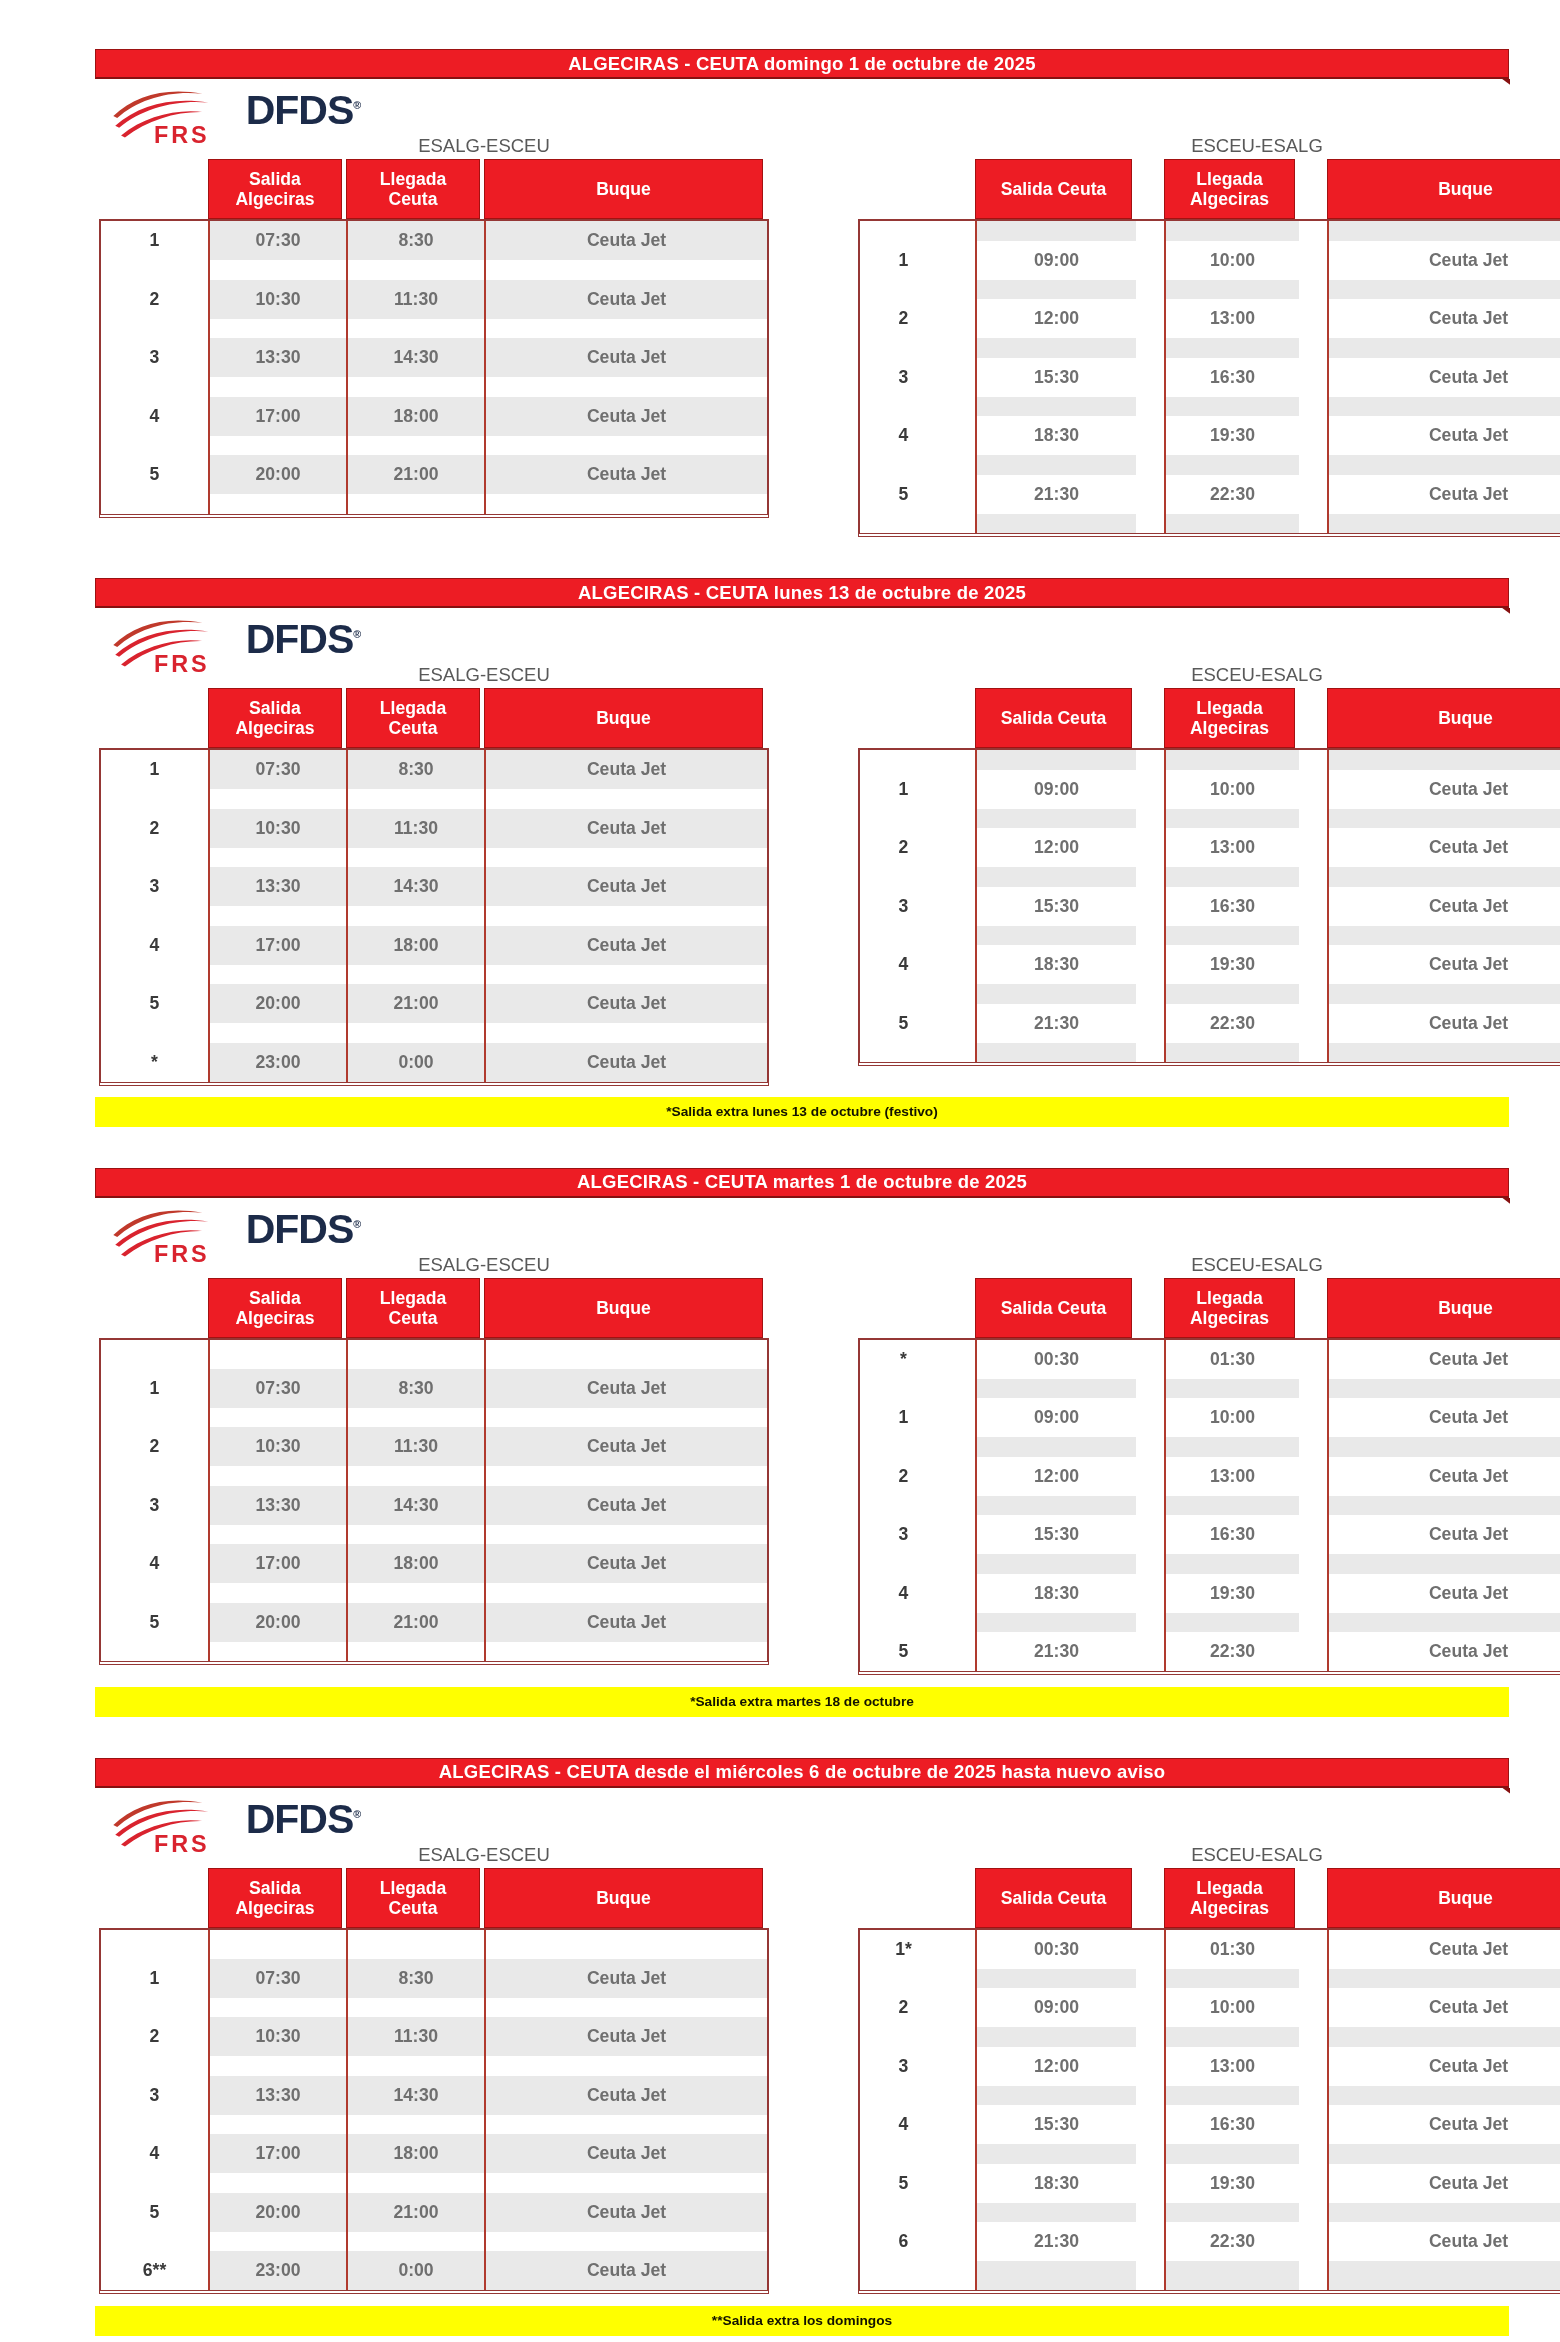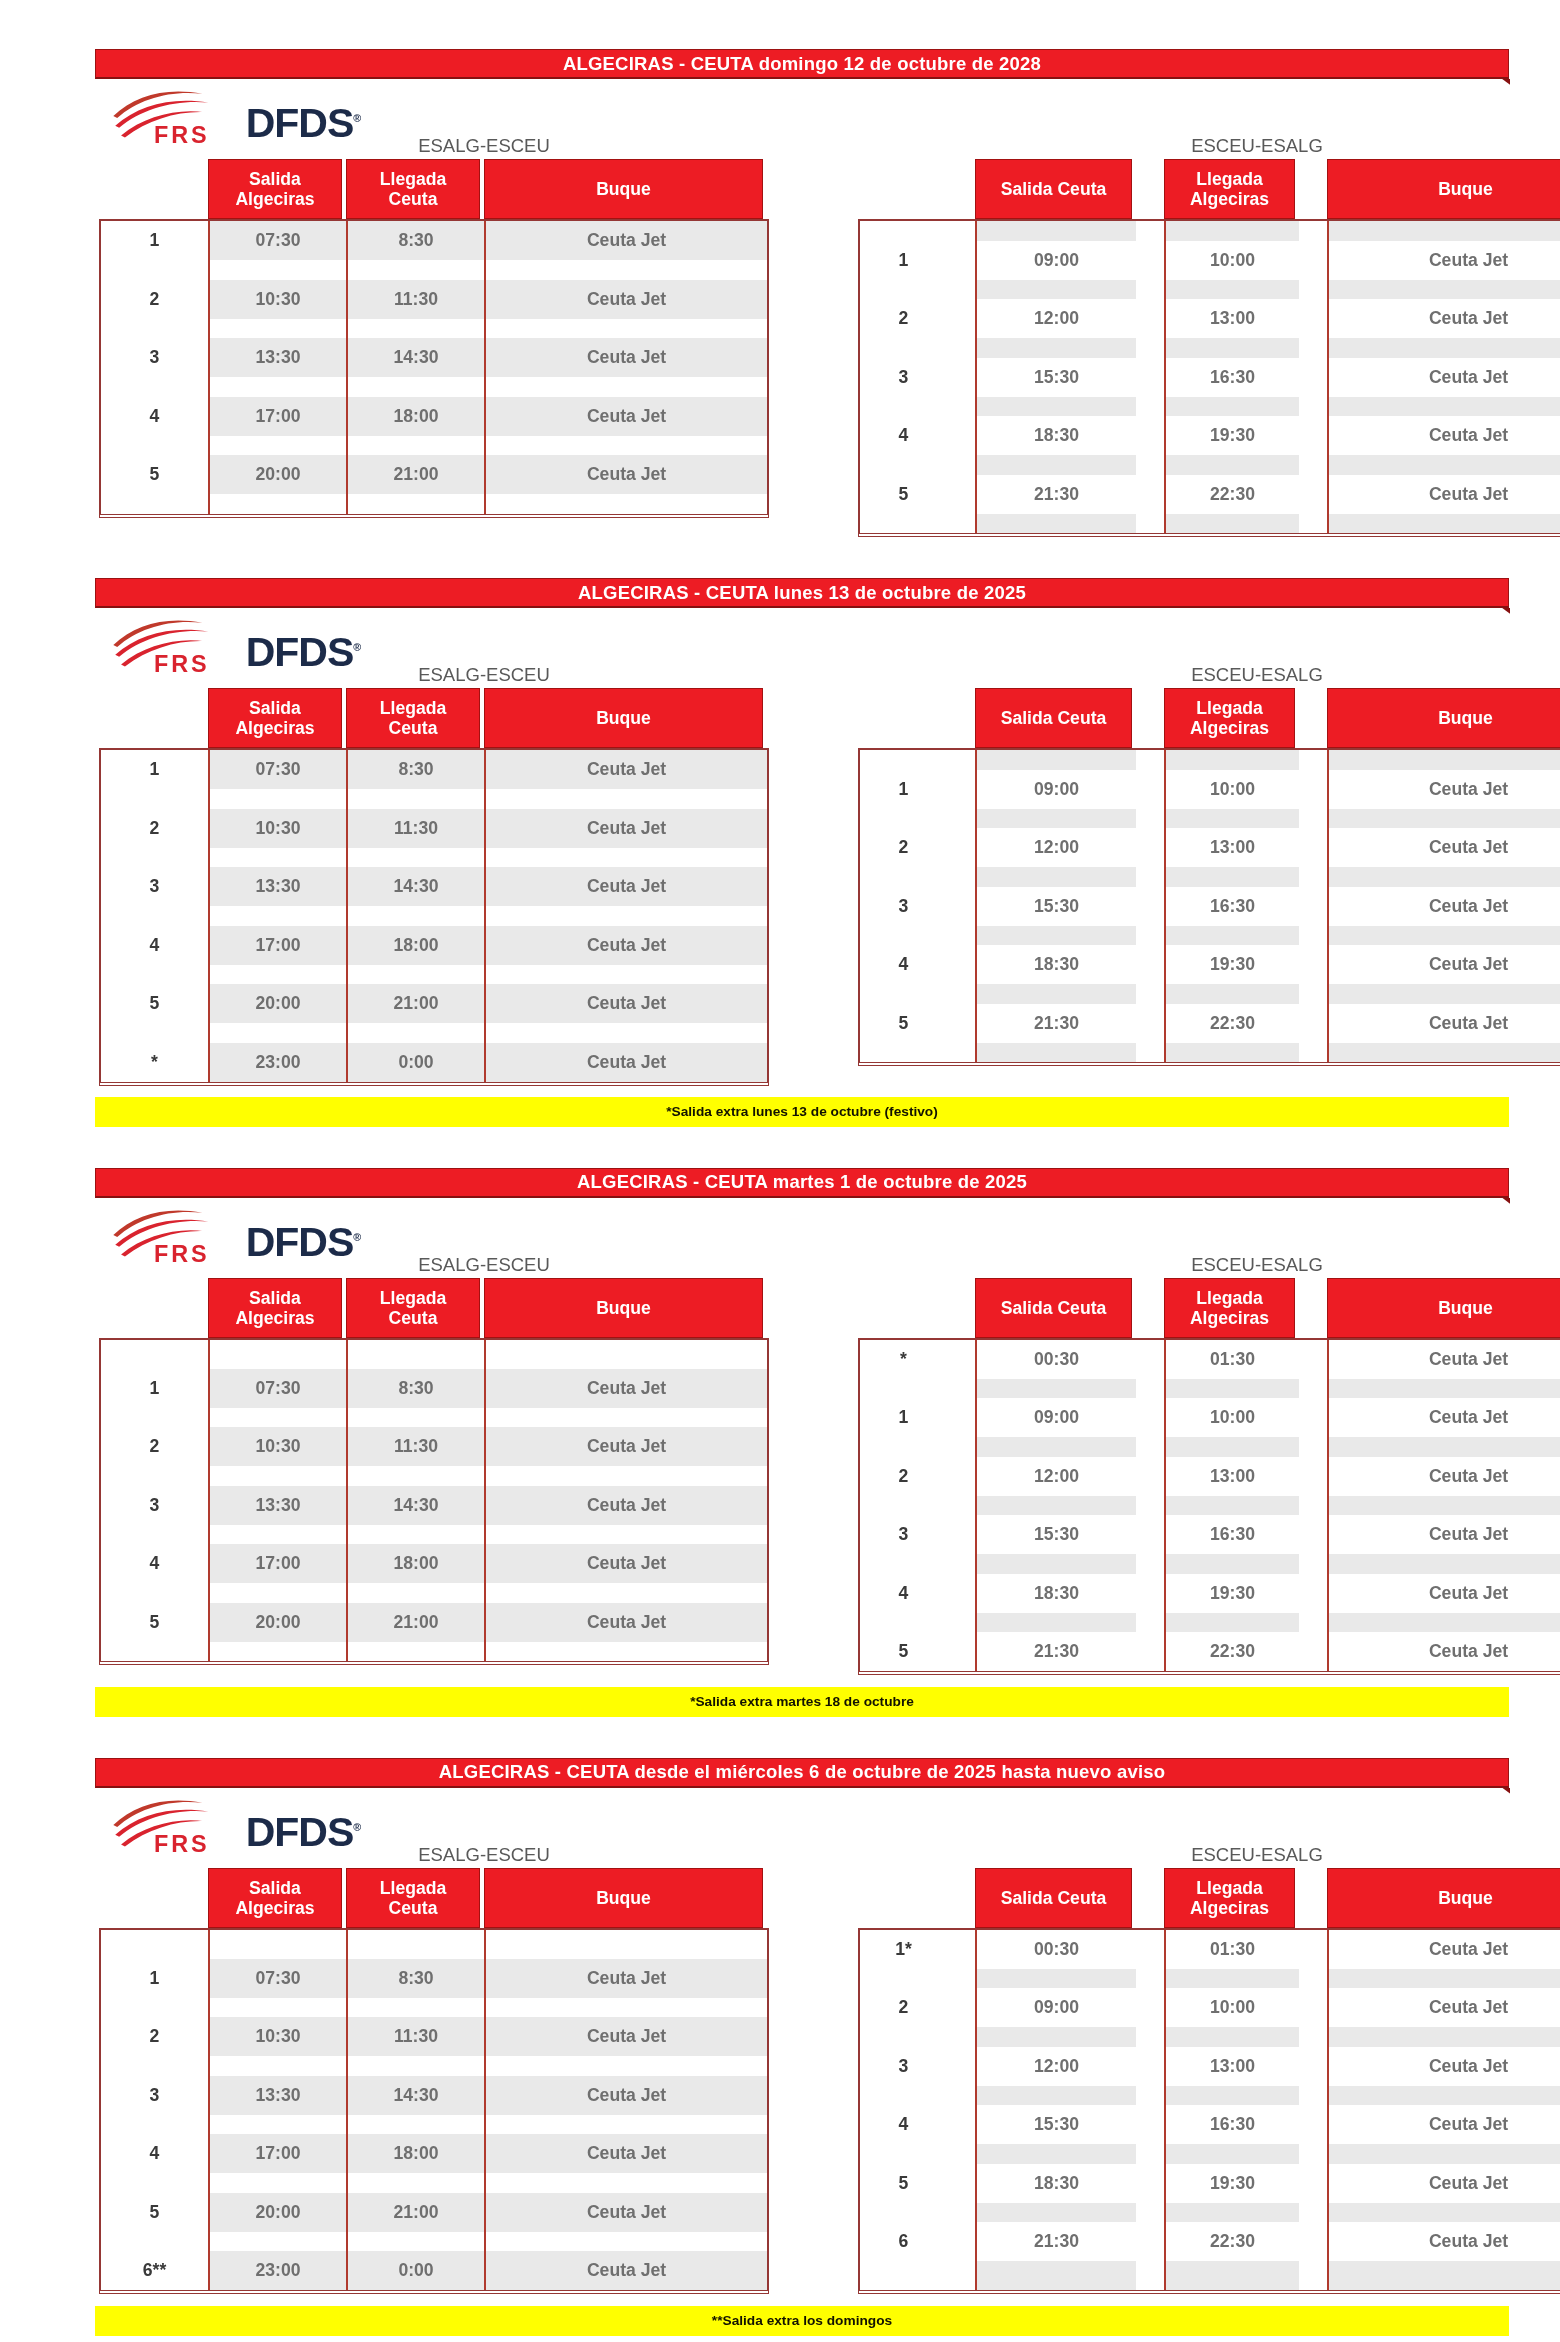--- a/index.html
+++ b/index.html
@@ -27,21 +27,21 @@
 
   .logo-row { height:80px; position:relative; }
   .logo { position:absolute; left:107px; top:7.8px; display:flex; align-items:flex-start; }
   .frs-mark { position:relative; width:125px; height:62px; }
   .frs-mark svg { position:absolute; left:0; top:0; }
   .frs-text {
     position:absolute; left:47px; top:35px;
     color:#d9232e; font-size:23.4px; font-weight:bold; letter-spacing:2.9px;
   }
   .dfds-text {
-    margin-left:13.7px; margin-top:16px;
+    margin-left:13.7px; margin-top:3px;
     color:#1c2b49; font-size:41px; font-weight:bold; letter-spacing:-1px;
     line-height:1;
   }
   .dfds-text sup { font-size:10.7px; letter-spacing:0; }
 
   .dir-label {
     position:absolute; bottom:2px; font-size:18.5px; color:#595959;
     transform:translateX(-50%); white-space:nowrap;
   }
   .dir-left  { left:484px;margin-top:14px; }
@@ -78,21 +78,21 @@
     background:#ffff00; text-align:center;
     font-size:13.7px; font-weight:bold; color:#121200;
     padding:3.9px 0; line-height:1.6;
   }
 </style>
 </head>
 <body>
 
 <div class="page" id="page-root">
   <div class="section">
-    <div class="banner">ALGECIRAS - CEUTA domingo 12 de octubre de 2028</div>
+    <div class="banner">ALGECIRAS - CEUTA domingo 1 de octubre de 2025</div>
 
     <div class="logo-row">
       <div class="logo">
         <div class="frs-mark">
           <svg width="125" height="62" viewBox="0 0 128 64" aria-hidden="true">
             <path d="M6 30 C28 8 62 0 98 7 C66 3 32 12 10 32 Z" fill="#c0392b"></path>
             <path d="M8 40 C32 18 68 10 104 16 C70 13 36 22 12 42 Z" fill="#d9232e"></path>
             <path d="M14 50 C38 30 72 22 100 26 C72 25 42 34 18 52 Z" fill="#d9232e"></path>
           </svg>
           <span class="frs-text">FRS</span>

